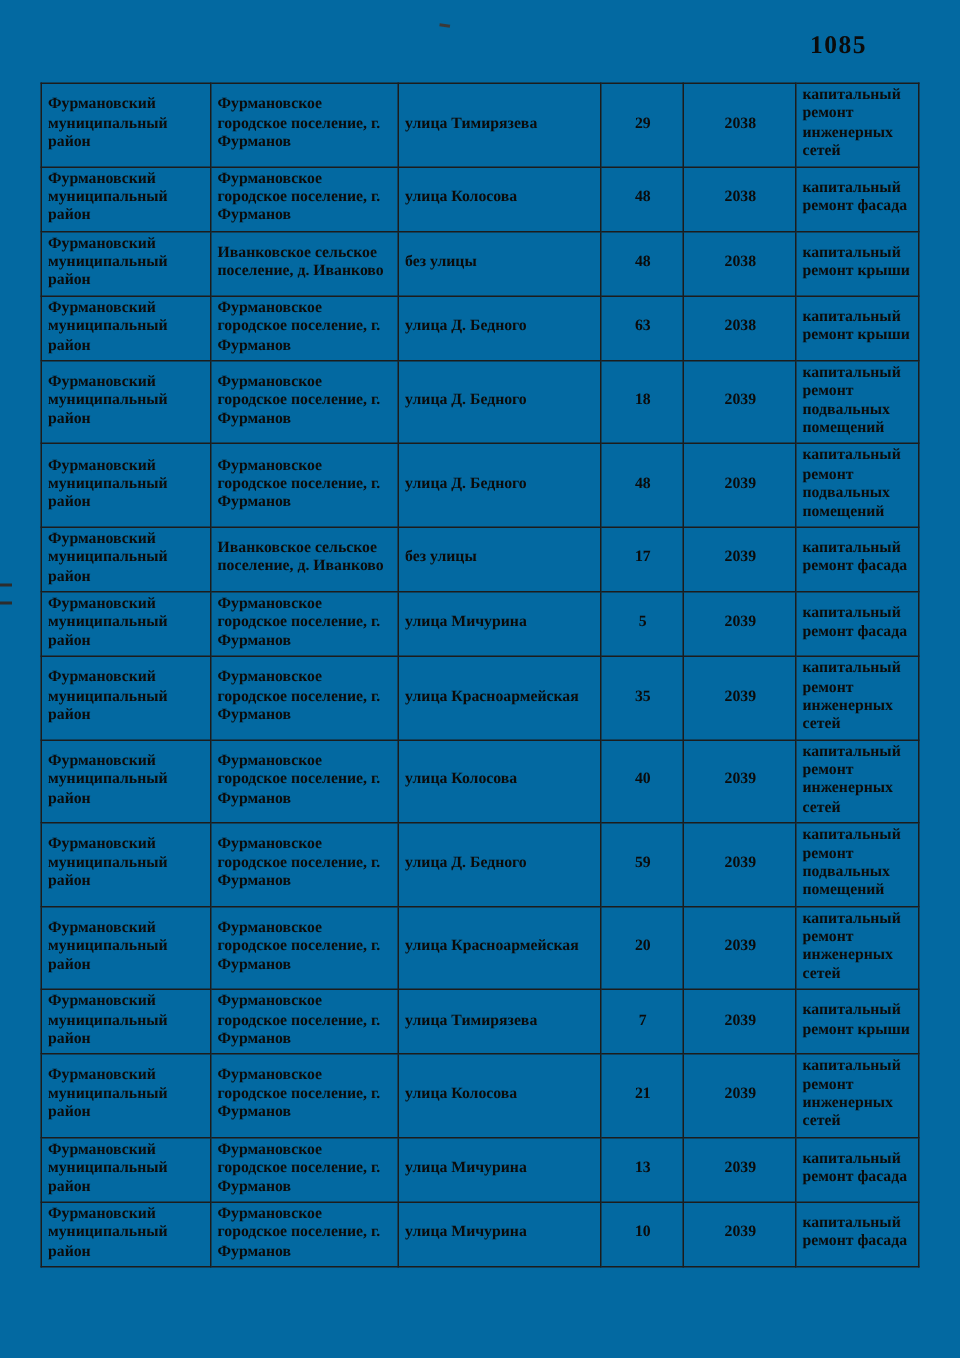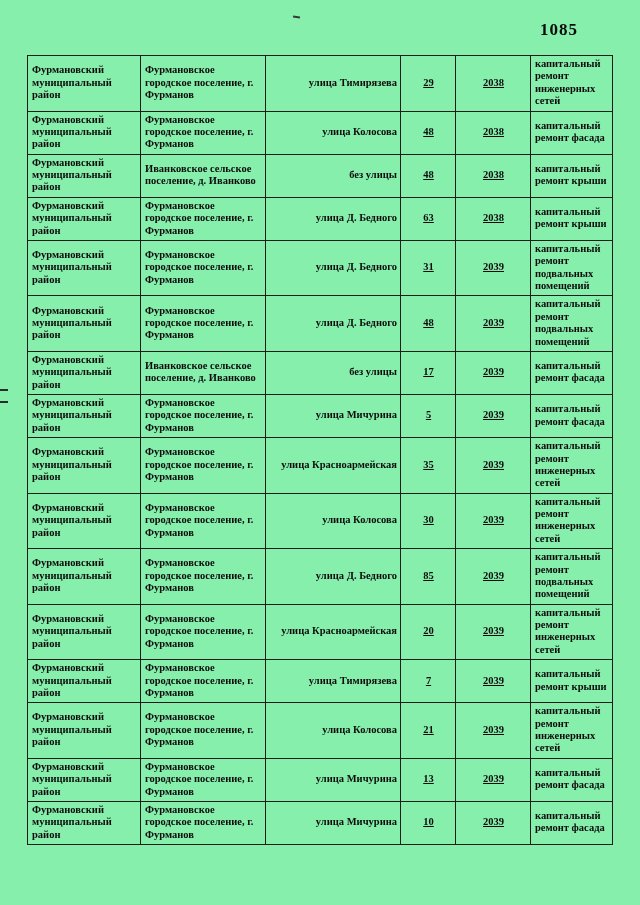--- a/index.html
+++ b/index.html
@@ -1,21 +1,21 @@
 <!DOCTYPE html>
 <html><head>
 <meta charset="utf-8">
 <style>
   * { margin: 0; padding: 0; box-sizing: border-box; }
   html, body { background: #ffffff; }
   .page {
     position: relative;
     width: 640px;
     height: 905px;
-    background: #86efac;
+    background: #0369a1;
     font-family: "Liberation Serif", serif;
     color: #0b0b0b;
     overflow: hidden;
   }
   .page-number {
     position: absolute;
     top: 20px;
     right: 62px;
     font-size: 17px;
     font-weight: bold;
@@ -50,22 +50,22 @@
   table.schedule td {
     border: 1px solid #1c1c1c;
     font-size: 10.5px;
     font-weight: bold;
     line-height: 1.18;
     padding: 2px 3px 3px 4px;
     vertical-align: middle;
     word-wrap: break-word;
   }
   td.c1, td.c2 { vertical-align: top; }
-  td.c3 { text-align: right; }
-  td.c4, td.c5 { text-align: center; text-decoration: underline; }
+  td.c3 { text-align: left; }
+  td.c4, td.c5 { text-align: center; }
   td.c6 { vertical-align: middle; }
 </style>
 </head>
 <body>
 
 <div class="page">
   <div class="artifact-top"></div>
   <div class="artifact-left a1"></div>
   <div class="artifact-left a2"></div>
 
@@ -110,21 +110,21 @@
       <td class="c2">Фурмановское городское поселение, г. Фурманов</td>
       <td class="c3">улица Д. Бедного</td>
       <td class="c4">63</td>
       <td class="c5">2038</td>
       <td class="c6">капитальный ремонт крыши</td>
     </tr>
         <tr>
       <td class="c1">Фурмановский муниципальный район</td>
       <td class="c2">Фурмановское городское поселение, г. Фурманов</td>
       <td class="c3">улица Д. Бедного</td>
-      <td class="c4">31</td>
+      <td class="c4">18</td>
       <td class="c5">2039</td>
       <td class="c6">капитальный ремонт подвальных помещений</td>
     </tr>
         <tr>
       <td class="c1">Фурмановский муниципальный район</td>
       <td class="c2">Фурмановское городское поселение, г. Фурманов</td>
       <td class="c3">улица Д. Бедного</td>
       <td class="c4">48</td>
       <td class="c5">2039</td>
       <td class="c6">капитальный ремонт подвальных помещений</td>
@@ -150,29 +150,29 @@
       <td class="c2">Фурмановское городское поселение, г. Фурманов</td>
       <td class="c3">улица Красноармейская</td>
       <td class="c4">35</td>
       <td class="c5">2039</td>
       <td class="c6">капитальный ремонт инженерных сетей</td>
     </tr>
         <tr>
       <td class="c1">Фурмановский муниципальный район</td>
       <td class="c2">Фурмановское городское поселение, г. Фурманов</td>
       <td class="c3">улица Колосова</td>
-      <td class="c4">30</td>
-      <td class="c5">2039</td>
-      <td class="c6">капитальный ремонт инженерных сетей</td>
-    </tr>
-        <tr>
-      <td class="c1">Фурмановский муниципальный район</td>
-      <td class="c2">Фурмановское городское поселение, г. Фурманов</td>
-      <td class="c3">улица Д. Бедного</td>
-      <td class="c4">85</td>
+      <td class="c4">40</td>
+      <td class="c5">2039</td>
+      <td class="c6">капитальный ремонт инженерных сетей</td>
+    </tr>
+        <tr>
+      <td class="c1">Фурмановский муниципальный район</td>
+      <td class="c2">Фурмановское городское поселение, г. Фурманов</td>
+      <td class="c3">улица Д. Бедного</td>
+      <td class="c4">59</td>
       <td class="c5">2039</td>
       <td class="c6">капитальный ремонт подвальных помещений</td>
     </tr>
         <tr>
       <td class="c1">Фурмановский муниципальный район</td>
       <td class="c2">Фурмановское городское поселение, г. Фурманов</td>
       <td class="c3">улица Красноармейская</td>
       <td class="c4">20</td>
       <td class="c5">2039</td>
       <td class="c6">капитальный ремонт инженерных сетей</td>

